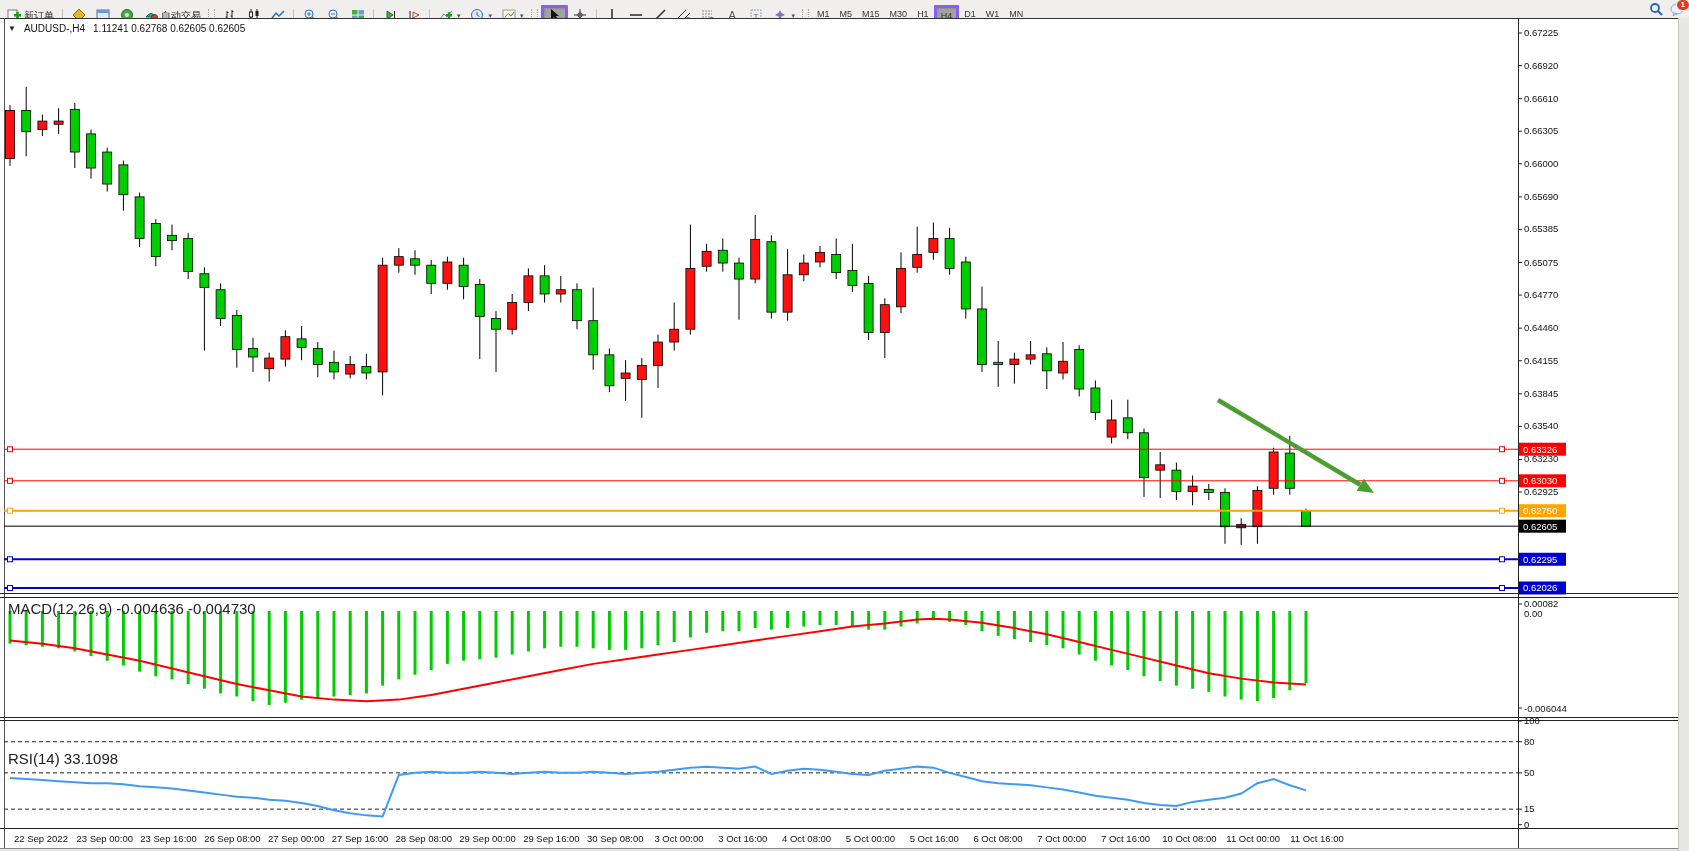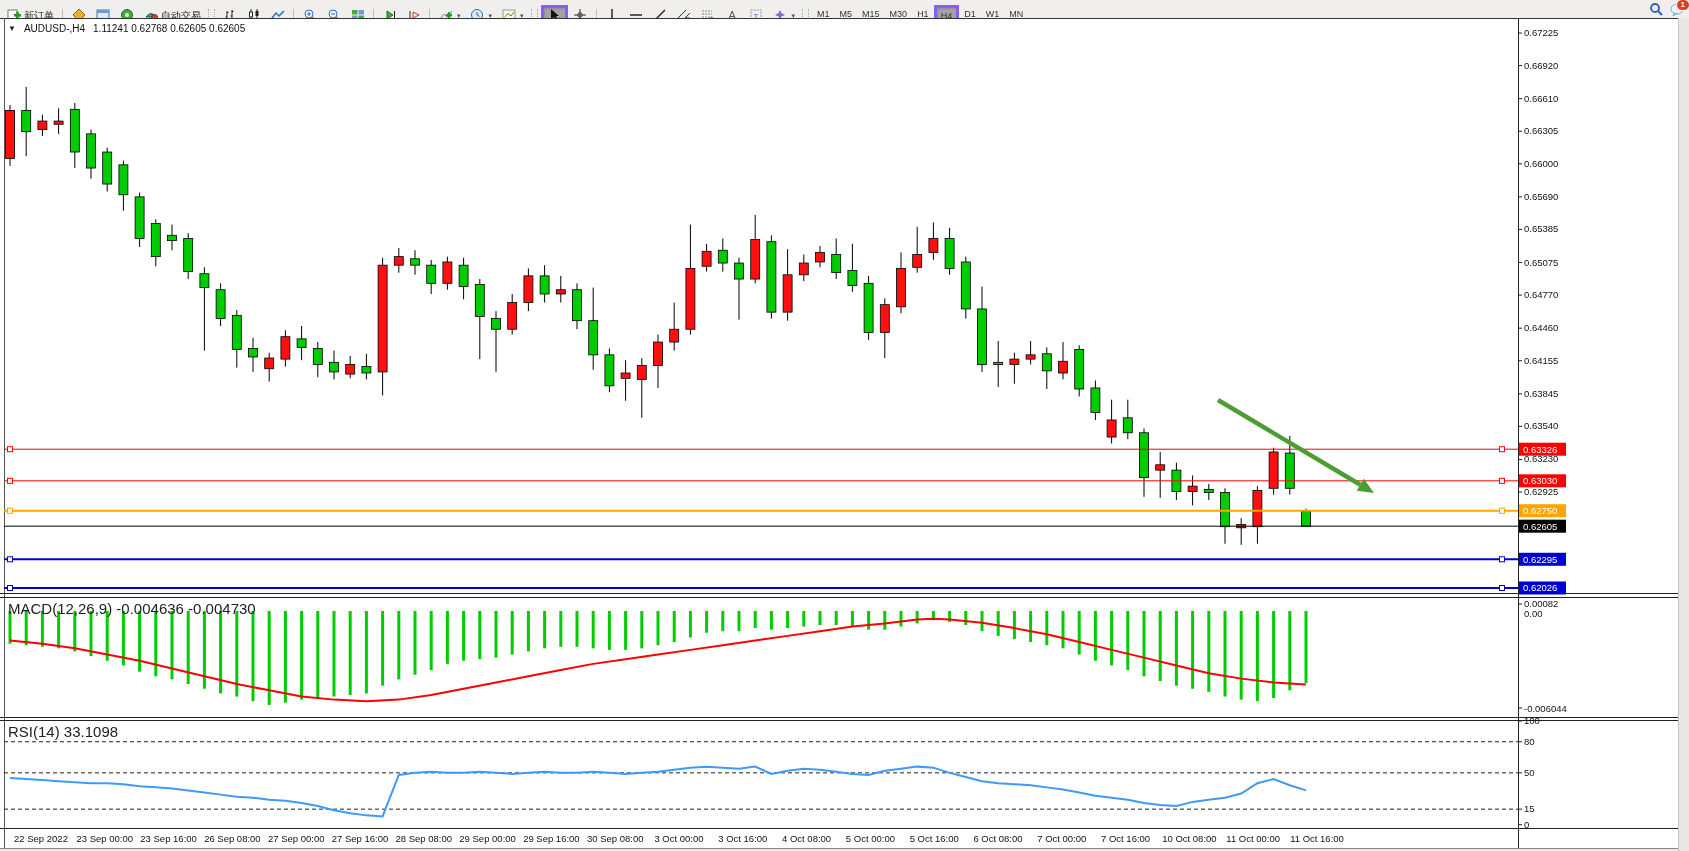--- a/index.html
+++ b/index.html
@@ -229,21 +229,21 @@
     </div>
   </div>
 
   <div id="chartwin">
     <div id="chart-title">
       <span class="tri">▼</span>
       <span style="font-weight:normal;">AUDUSD-,H4</span>
       <span>1.11241 0.62768 0.62605 0.62605</span>
     </div>
     <div class="panelabel" style="left:8px;top:582px;">MACD(12,26,9) -0.004636 -0.004730</div>
-    <div class="panelabel" style="left:8px;top:705px;">RSI(14) 33.1098</div>
+    <div class="panelabel" style="left:8px;top:732px;">RSI(14) 33.1098</div>
     <svg id="plot" width="1689" height="833">
         <rect x="0" y="0" width="1689" height="833" fill="#ffffff"></rect>
         <line x1="0" y1="0.5" x2="1689" y2="0.5" stroke="#333"></line>
         <line x1="4.5" y1="0" x2="4.5" y2="830" stroke="#555"></line>
         <line x1="1518.5" y1="0" x2="1518.5" y2="830" stroke="#222"></line>
         <line x1="0" y1="575.5" x2="1678" y2="575.5" stroke="#222"></line>
         <line x1="0" y1="579.5" x2="1678" y2="579.5" stroke="#222"></line>
         <line x1="0" y1="699.5" x2="1678" y2="699.5" stroke="#222"></line>
         <line x1="0" y1="702.5" x2="1678" y2="702.5" stroke="#222"></line>
         <line x1="0" y1="810.5" x2="1678" y2="810.5" stroke="#222"></line>

